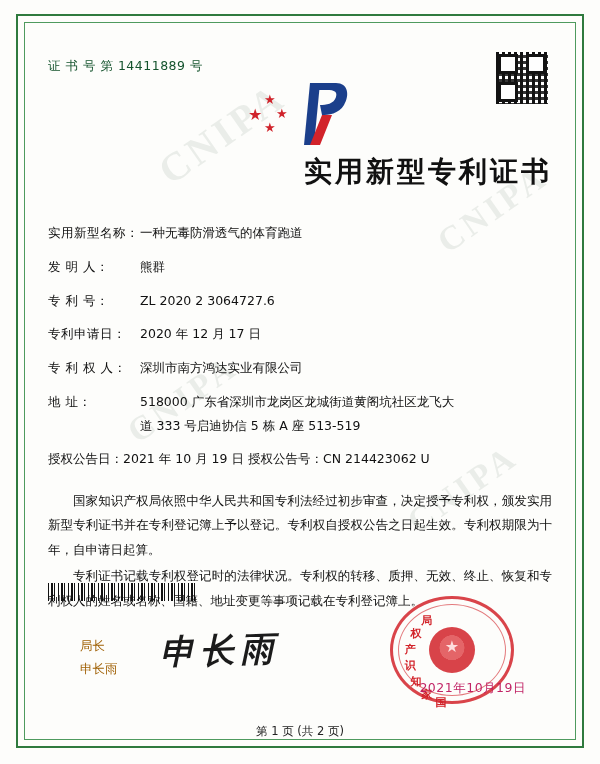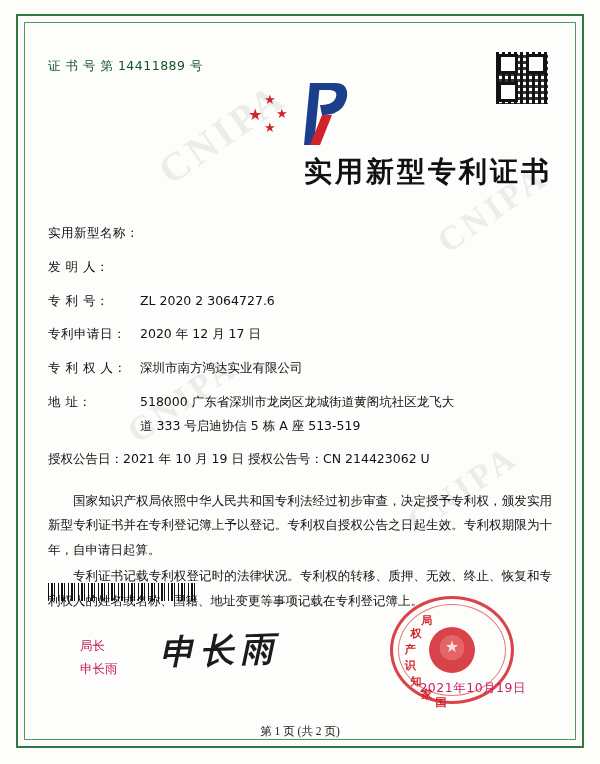--- a/index.html
+++ b/index.html
@@ -205,21 +205,21 @@
         #111 6px 7px, transparent 7px 10px);
   }
 
   
   .sign-block {
     position: absolute;
     left: 80px;
     top: 634px;
     font-size: 12.5px;
     line-height: 1.85;
-    color: #be185d;
+    color: #a16207;
   }
   .handwriting {
     position: absolute;
     left: 160px;
     top: 628px;
     font-family: "Liberation Serif", serif;
     font-size: 34px;
     font-style: italic;
     font-weight: bold;
     letter-spacing: 6px;
@@ -289,21 +289,20 @@
     opacity: 0.95;
   }
 
   .footer {
     position: absolute;
     left: 0; right: 0;
     top: 724px;
     text-align: center;
     font-size: 11.5px;
     color: #222;
-    font-family: Liberation Serif, serif;
   }
 </style>
 </head>
 <body>
 
 <div class="page">
 
   <div class="border-outer"></div>
   <div class="border-inner"></div>
   <div class="corner tl"></div>
@@ -341,24 +340,26 @@
         </div>
       </div>
     </div>
 
     <div class="title">实用新型专利证书</div>
 
     <div class="fields">
 
       <div class="field">
         <div class="label">实用新型名称：</div>
+        <div class="value">一种无毒防滑透气的体育跑道</div>
       </div>
 
       <div class="field">
         <div class="label">发 明 人：</div>
+        <div class="value">熊群</div>
       </div>
 
       <div class="field">
         <div class="label">专 利 号：</div>
         <div class="value">ZL 2020 2 3064727.6</div>
       </div>
 
       <div class="field">
         <div class="label">专利申请日：</div>
         <div class="value">2020 年 12 月 17 日</div>

